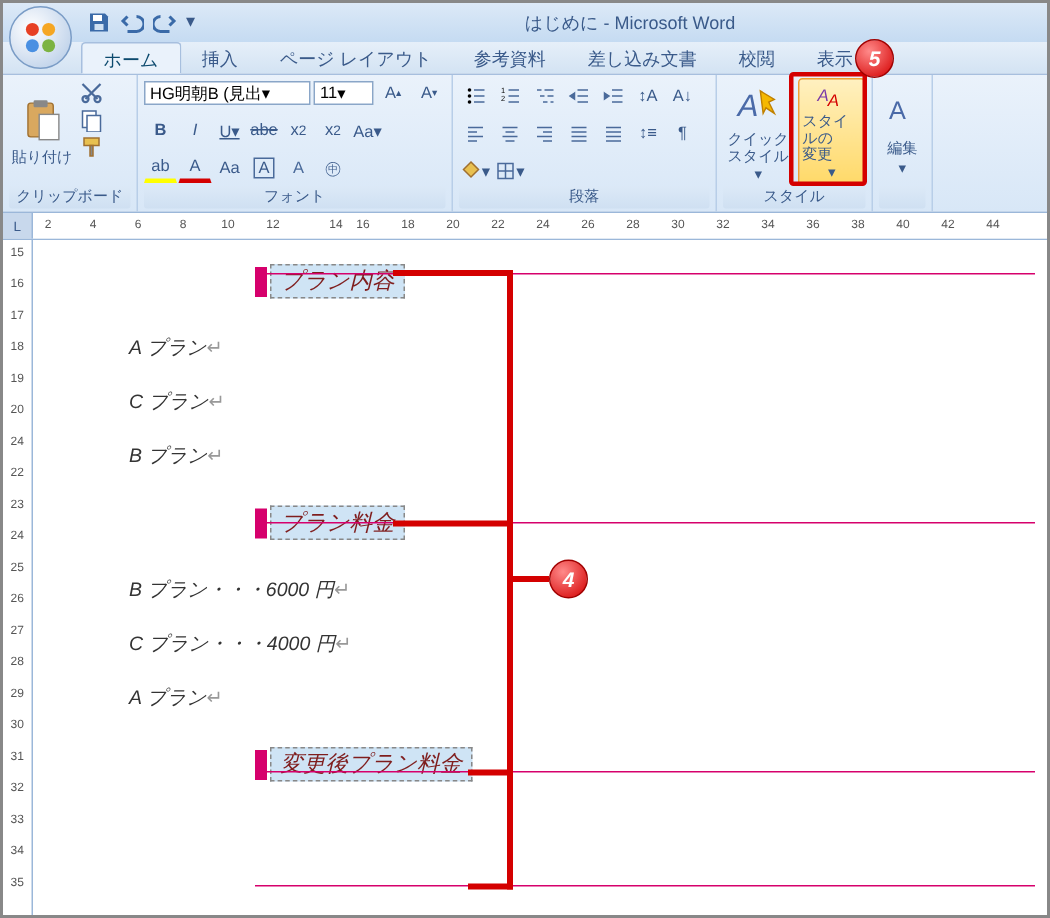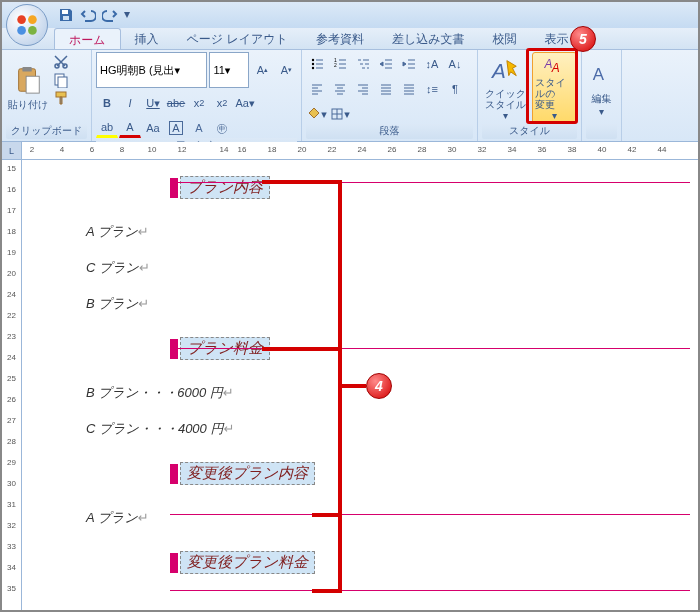--- a/index.html
+++ b/index.html
@@ -5,31 +5,31 @@
 *{margin:0;padding:0;box-sizing:border-box;font-family:"Meiryo UI","MS PGothic",sans-serif;}
 body{background:#fff;width:700px;height:612px;overflow:hidden;border:2px solid #888;}
 .titlebar{height:26px;background:linear-gradient(#dce9f7,#c5dbf2);display:flex;align-items:center;padding:0 6px;gap:8px;font-size:12px;}
 .office-btn{width:42px;height:42px;border-radius:50%;background:radial-gradient(circle at 35% 35%,#fff,#e0e9f5 40%,#b0c8e5);border:1px solid #7a9cc6;position:absolute;left:6px;top:4px;z-index:10;display:flex;align-items:center;justify-content:center;}
 .office-btn svg{width:26px;height:26px;}
 .qat{display:flex;gap:6px;margin-left:50px;}
 .qat-item{width:16px;height:16px;color:#3a5a8a;}
 .title-text{flex:1;text-align:center;color:#3a5a8a;}
 .tabstrip{height:22px;background:linear-gradient(#e6eff9,#d3e3f3);display:flex;padding-left:52px;font-size:12px;border-bottom:1px solid #a7bfde;}
 .tab{padding:3px 14px;color:#3a5a8a;cursor:pointer;}
-.tab.active{background:#eaf2fb;border:1px solid #a7bfde;border-bottom:none;border-radius:3px 3px 0 0;color:#be185d;}
+.tab.active{background:#eaf2fb;border:1px solid #a7bfde;border-bottom:none;border-radius:3px 3px 0 0;color:#0c4a6e;}
 .ribbon{height:92px;background:linear-gradient(#eaf2fb,#d8e7f7);display:flex;border-bottom:1px solid #9bb7d9;}
 .group{border-right:1px solid #b8cee8;padding:2px 4px;display:flex;flex-direction:column;}
 .group-body{flex:1;display:flex;align-items:flex-start;gap:3px;}
 .group-label{height:15px;font-size:10px;text-align:center;color:#3a5a8a;background:linear-gradient(#dce9f7,#cfe0f2);border-radius:0 0 2px 2px;}
 .big-btn{display:flex;flex-direction:column;align-items:center;justify-content:center;width:44px;height:72px;font-size:10px;color:#3a5a8a;}
 .big-btn .ico{width:30px;height:30px;margin-bottom:3px;}
 .mini-col{display:flex;flex-direction:column;gap:2px;padding-top:2px;}
 .mini-col .ico{width:16px;height:16px;color:#4a6a9a;}
 .font-row{display:flex;gap:2px;align-items:center;}
-.font-combo{height:36px;background:#fff;border:1px solid #8aa6c8;font-size:11px;padding:1px 3px;display:flex;align-items:center;}
+.font-combo{height:16px;background:#fff;border:1px solid #8aa6c8;font-size:11px;padding:1px 3px;display:flex;align-items:center;}
 .btn-row{display:flex;gap:1px;margin-top:2px;}
 .rb{width:22px;height:20px;border:1px solid transparent;display:flex;align-items:center;justify-content:center;font-size:11px;color:#3a5a8a;cursor:pointer;}
 .rb.bold{font-weight:bold;}
 .rb.ital{font-style:italic;}
 .rb.und{text-decoration:underline;}
 .rb.strike{text-decoration:line-through;}
 .rb svg{width:14px;height:14px;}
 .highlight-btn{border:1px solid #f0a030;background:linear-gradient(#fff0c0,#ffd968);border-radius:3px;padding:2px;}
 .change-styles{width:46px;}
 .ruler-area{height:18px;background:#e9f0f9;display:flex;border-bottom:1px solid #9bb7d9;}
@@ -70,20 +70,21 @@
           <rect x="5" y="9" width="6" height="4" fill="#cfe0f2"></rect>
         </svg></span>
     <span class="qat-item"><svg viewBox="0 0 16 16" fill="none" stroke="#3a6aa8" stroke-width="2">
           <path d="M11 4a5 5 0 0 1 0 10H5M5 4l-3 3 3 3"></path>
         </svg></span>
     <span class="qat-item"><svg viewBox="0 0 16 16" fill="none" stroke="#3a6aa8" stroke-width="2">
           <path d="M5 4a5 5 0 0 0 0 10h6M11 4l3 3-3 3"></path>
         </svg></span>
     <span class="qat-item">▾</span>
   </div>
+  <div class="title-text">はじめに - Microsoft Word</div>
 </div>
 
 <div class="tabstrip">
   <div class="tab active">ホーム</div>
   <div class="tab">挿入</div>
   <div class="tab">ページ レイアウト</div>
   <div class="tab">参考資料</div>
   <div class="tab">差し込み文書</div>
   <div class="tab">校閲</div>
   <div class="tab">表示</div>
@@ -331,21 +332,20 @@
     <div class="body-line"><span>C プラン</span><span class="pmark">↵</span></div>
     <div class="body-line"><span>B プラン</span><span class="pmark">↵</span></div>
 
     <div class="pink-line" style="left:148px;top:188px;width:520px"></div>
     <div style="margin-left:88px"><span class="heading-bar"></span><span class="heading">プラン料金</span></div>
 
     <div class="body-line"><span>B プラン・・・6000 円</span><span class="pmark">↵</span></div>
     <div class="body-line"><span>C プラン・・・4000 円</span><span class="pmark">↵</span></div>
 
     <div class="pink-line" style="left:148px;top:354px;width:520px"></div>
-    <div style="margin-left:88px"><span class="heading-bar"></span><span class="heading">変更後プラン内容</span></div>
 
     <div class="body-line"><span>A プラン</span><span class="pmark">↵</span></div>
 
     <div class="pink-line" style="left:148px;top:430px;width:520px"></div>
     <div style="margin-left:88px"><span class="heading-bar"></span><span class="heading">変更後プラン料金</span></div>
 
     <div class="conn" style="left:240px;top:20px;width:80px;height:4px"></div>
     <div class="conn" style="left:240px;top:187px;width:80px;height:4px"></div>
     <div class="conn" style="left:290px;top:353px;width:30px;height:4px"></div>
     <div class="conn" style="left:290px;top:429px;width:30px;height:4px"></div>

